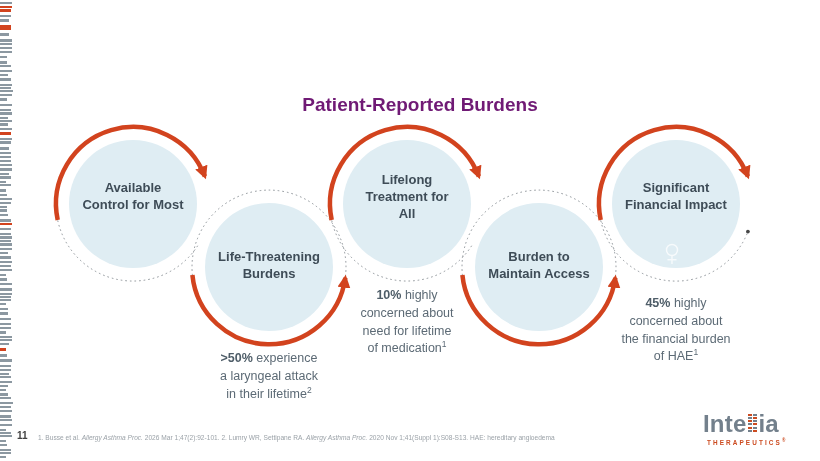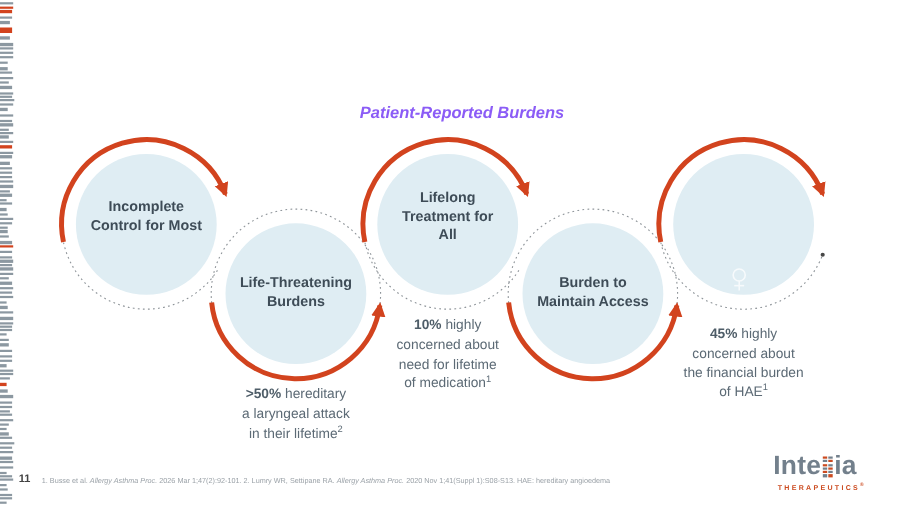--- a/index.html
+++ b/index.html
@@ -9,40 +9,40 @@
   }
   #barcode{position:absolute;left:0;top:0;width:14px;height:461px;z-index:1;}
   #barcode .bar{position:absolute;left:0;}
   .title{
     position:absolute;left:57px;top:21px;width:700px;
     font-size:18.6px;font-weight:bold;color:#1a1a1a;line-height:1.5;
     white-space:pre-line;z-index:2;
   }
   .subtitle{
     position:absolute;left:420px;top:94px;transform:translateX(-50%);
-    font-size:15px;font-weight:bold;color:#8b5cf6;white-space:nowrap;z-index:2;font-style:italic;
+    font-size:19px;font-weight:bold;color:#701a75;white-space:nowrap;z-index:2;
   }
   #cycle-svg{position:absolute;left:0;top:0;z-index:1;}
   .circle-label{
     position:absolute;transform:translate(-50%,-50%);width:150px;
     text-align:center;font-size:13px;font-weight:bold;color:#3e4c57;
     line-height:1.3;white-space:pre-line;z-index:3;
   }
   .subtext{
     position:absolute;transform:translateX(-50%);width:190px;
     text-align:center;font-size:12.5px;color:#5c6a75;line-height:1.42;
     white-space:pre-line;z-index:3;
   }
   .subtext .stat{font-weight:bold;color:#4e5d68;}
   .subtext sup{font-size:8.5px;line-height:0;}
   .page-num{position:absolute;left:17px;top:430px;font-size:10px;font-weight:bold;color:#424242;z-index:2;}
   .footnote{position:absolute;left:38px;top:434px;width:660px;font-size:6.6px;color:#9ba2a8;z-index:2;white-space:nowrap;}
   .footnote i{font-style:italic;}
   .logo{position:absolute;left:703px;top:412px;z-index:2;}
-  .logo .wordmark{display:flex;align-items:center;line-height:1;}
+  .logo .wordmark{display:flex;align-items:flex-start;line-height:1;}
   .logo .wordpart{font-size:24px;font-weight:600;color:#73808c;letter-spacing:0.2px;}
   .logo .ll{display:flex;gap:1.6px;align-items:flex-end;margin:0 1.8px 1px 1.8px;}
   .logo .llcol{display:flex;flex-direction:column;justify-content:flex-end;gap:1.2px;width:3.4px;height:20px;}
   .logo .dash{width:100%;height:2.1px;}
   .logo .tagline{margin-top:2px;padding-left:4px;font-size:6.4px;font-weight:bold;
     color:#cc4b20;letter-spacing:2.1px;white-space:nowrap;}
   .logo .tagline sup{font-size:4.5px;letter-spacing:0;}
 </style>
 </head>
 <body>
@@ -182,31 +182,33 @@
       <path d="M 599.9 216.0 A 77 77 0 0 0 747.9 231.6" fill="none" stroke="#8e9499" stroke-width="1" stroke-dasharray="1.6 3"></path>
       <circle cx="676" cy="204" r="64" fill="#dfedf3"></circle>
       <path d="M 600.7 220.0 A 77 77 0 0 1 747.9 176.4" fill="none" stroke="#d2431e" stroke-width="4.5" marker-end="url(#arrowhead)"></path>
       <g stroke="#ffffff" stroke-width="1.4" fill="none" opacity="0.75">
         <circle cx="672" cy="250" r="5.5"></circle>
         <line x1="672" y1="255.5" x2="672" y2="264"></line>
         <line x1="667.5" y1="259.7" x2="676.5" y2="259.7"></line>
       </g>
     </svg>
 
-  <div class="circle-label" style="left:133px;top:197px;">Incomplete
+  <div class="circle-label" style="left:133px;top:197px;">Available
 Control for Most</div>
   <div class="circle-label" style="left:269px;top:266px;">Life-Threatening
 Burdens</div>
   <div class="circle-label" style="left:539px;top:266px;">Burden to
 Maintain Access</div>
   <div class="circle-label" style="left:407px;top:197px;">Lifelong
 Treatment for
 All</div>
-
-  <div class="subtext" style="left:269px;top:350px;"><span class="stat">&gt;50%</span><span> hereditary
+  <div class="circle-label" style="left:676px;top:197px;">Significant
+Financial Impact</div>
+
+  <div class="subtext" style="left:269px;top:350px;"><span class="stat">&gt;50%</span><span> experience
 a laryngeal attack
 in their lifetime</span><sup>2</sup></div>
   <div class="subtext" style="left:407px;top:287px;"><span class="stat">10%</span><span> highly
 concerned about
 need for lifetime
 of medication</span><sup>1</sup></div>
   <div class="subtext" style="left:676px;top:295px;"><span class="stat">45%</span><span> highly
 concerned about
 the financial burden
 of HAE</span><sup>1</sup></div>

